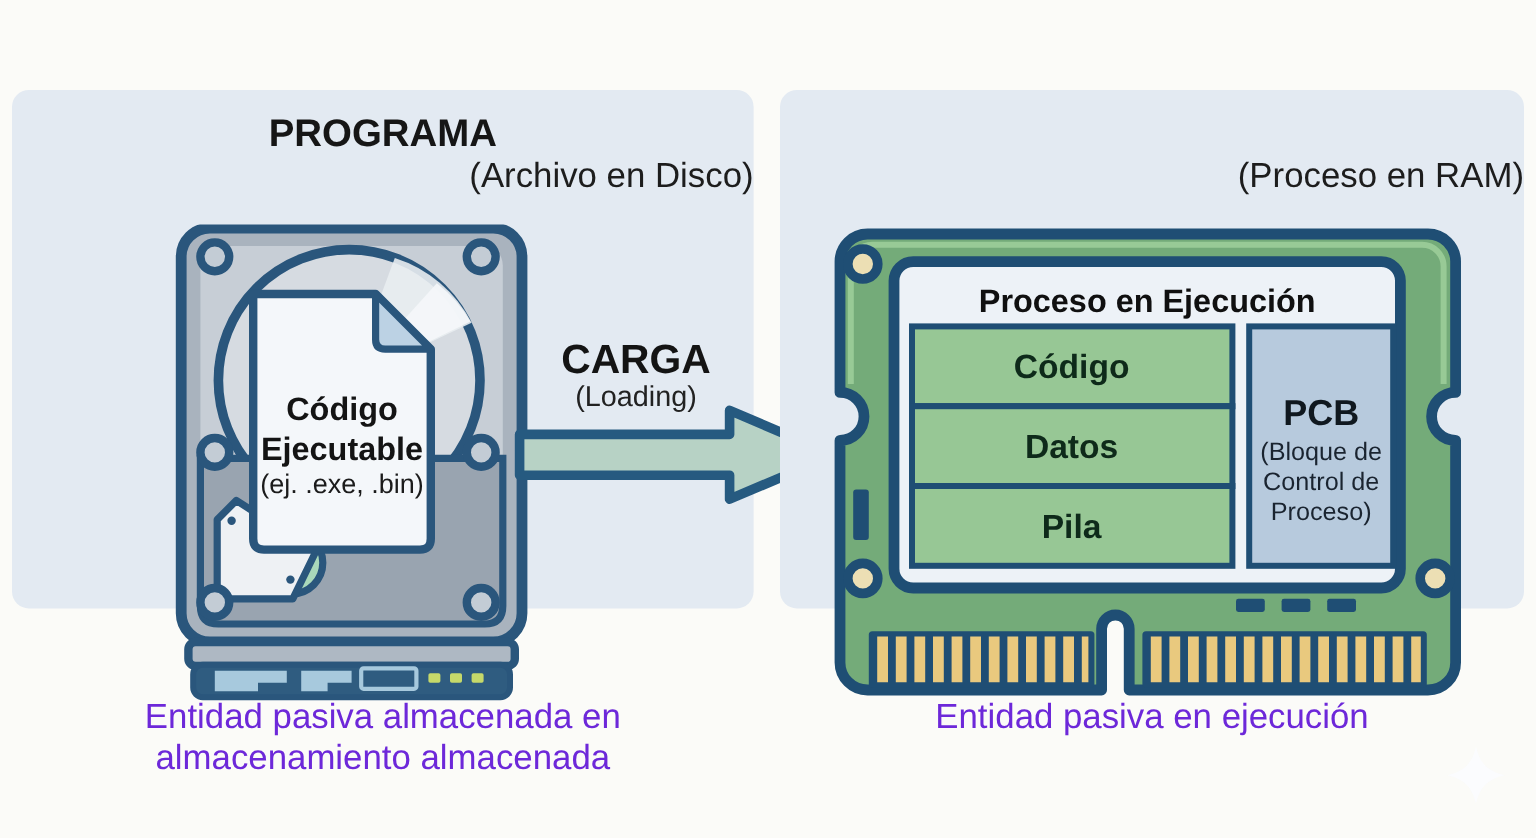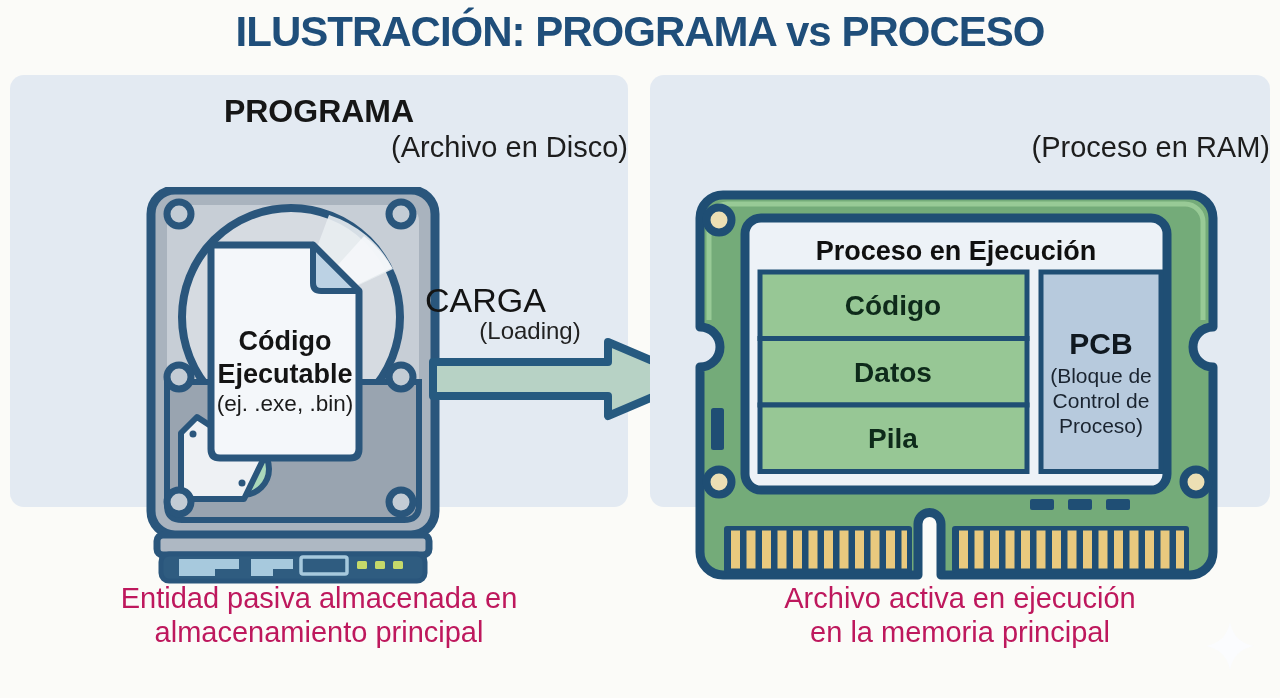--- a/index.html
+++ b/index.html
@@ -6,31 +6,30 @@
   #stage{position:relative;width:1280px;height:698px;background:#fbfbf8;overflow:hidden;
          font-family:"Liberation Sans",sans-serif;}
   .abs{position:absolute;}
   #main-title{left:0;top:8px;width:1280px;text-align:center;font-size:42px;font-weight:700;
               letter-spacing:-1px;color:#1f4e7a;}
   .panel{top:75px;height:432px;background:#e3eaf2;border-radius:14px;}
   #panel-left{left:10px;width:618px;}
   #panel-right{left:650px;width:620px;}
   .panel-heading{left:0;width:100%;text-align:center;font-weight:700;font-size:32px;color:#161616;top:18px;}
   .panel-subheading{left:0;width:100%;text-align:right;font-size:29px;color:#1d1d1d;top:56px;}
-  .panel-caption{left:0;width:100%;text-align:center;font-size:29px;color:#be185d;line-height:34px;top:506px;}
-  #carga-label{left:425px;top:281px;width:210px;font-size:34px;font-weight:400;color:#141414;}
+  .panel-caption{left:0;width:100%;text-align:center;font-size:29px;color:#6d28d9;line-height:34px;top:506px;}
+  #carga-label{left:425px;top:281px;width:210px;text-align:center;font-size:34px;font-weight:700;color:#141414;}
   #loading-label{left:425px;top:317px;width:210px;text-align:center;font-size:24px;color:#222;}
   svg text{font-family:"Liberation Sans",sans-serif;}
 </style>
 </head>
 <body>
 
 <div id="stage">
 
-  <div id="main-title" class="abs">ILUSTRACIÓN: PROGRAMA vs PROCESO</div>
 
   <div id="panel-left" class="panel abs">
     <div class="panel-heading abs">PROGRAMA</div>
     <div class="panel-subheading abs">(Archivo en Disco)</div>
 
     <svg class="abs" style="left:133px;top:112px;" width="300" height="400" viewBox="0 0 300 400">
 
       <rect x="8" y="3" width="284" height="345" rx="24" fill="#a9b3be" stroke="#2a567c" stroke-width="9"></rect>
       <rect x="24" y="18" width="252" height="315" rx="16" fill="#c7ced6"></rect>
 
@@ -76,21 +75,21 @@
         <g fill="#c6d96a">
           <rect x="214" y="374" width="10" height="8" rx="1.5"></rect>
           <rect x="232" y="374" width="10" height="8" rx="1.5"></rect>
           <rect x="250" y="374" width="10" height="8" rx="1.5"></rect>
         </g>
       </g>
     </svg>
 
     <div class="panel-caption abs">
       <div>Entidad pasiva almacenada en</div>
-      <div>almacenamiento principal</div>
+      <div>almacenamiento almacenada</div>
     </div>
   </div>
 
   <div id="carga-label" class="abs">CARGA</div>
   <div id="loading-label" class="abs">(Loading)</div>
   <svg class="abs" style="left:425px;top:332px;" width="280" height="95" viewBox="0 0 280 95">
     <path d="M 8 30 H 183 V 10 L 270 47 L 183 84 V 64 H 8 Z" fill="#b7d2c5" stroke="#265a80" stroke-width="8" stroke-linejoin="round"></path>
   </svg>
 
   <div id="panel-right" class="panel abs">
@@ -138,22 +137,21 @@
 
       <g>
         <rect x="29" y="336" width="188" height="47" rx="3" fill="#1f4e74"></rect>
         <rect x="257" y="336" width="237" height="47" rx="3" fill="#1f4e74"></rect>
         <path d="M 36 359.5 H 212" stroke="#e9c97e" stroke-width="38" stroke-dasharray="9 6.5" fill="none"></path>
         <path d="M 264 359.5 H 489" stroke="#e9c97e" stroke-width="38" stroke-dasharray="9 6.5" fill="none"></path>
       </g>
     </svg>
 
     <div class="panel-caption abs">
-      <div>Archivo activa en ejecución</div>
-      <div>en la memoria principal</div>
+      <div>Entidad pasiva en ejecución</div>
     </div>
   </div>
 
   <svg class="abs" style="left:1204px;top:620px;" width="52" height="52" viewBox="0 0 52 52">
     <path d="M 26 2 C 29 16 36 23 50 26 C 36 29 29 36 26 50 C 23 36 16 29 2 26 C 16 23 23 16 26 2 Z" fill="#fafcff" opacity="0.85"></path>
   </svg>
 
 </div>
 
 </body></html>

